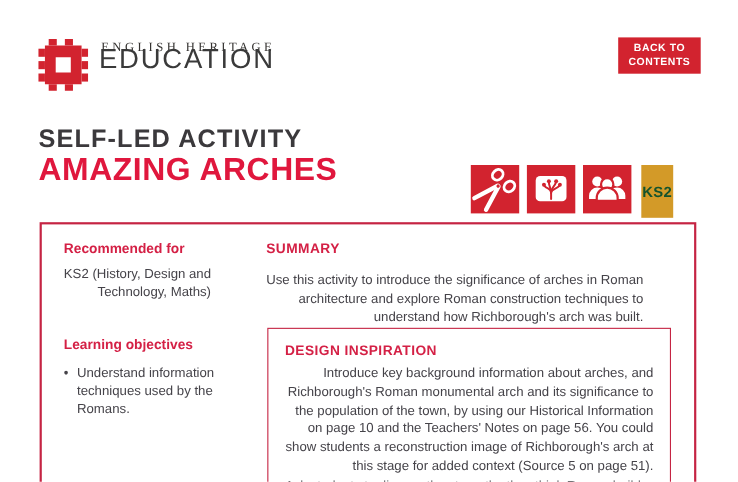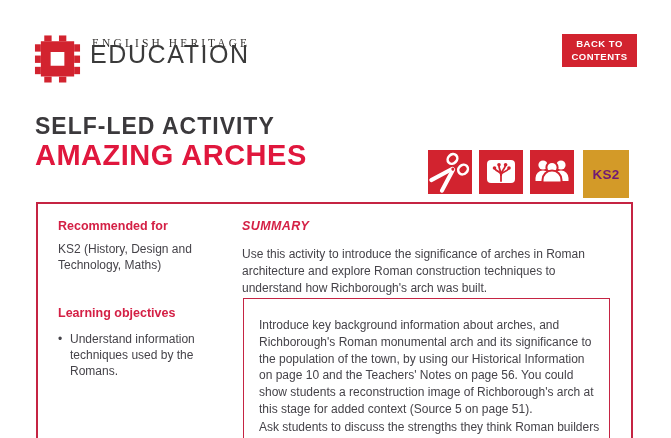--- a/index.html
+++ b/index.html
@@ -7,50 +7,50 @@
     --title_red:#e0173d; --gold:#d39a28; --text:#454349; --title_dark:#3b393c;
     --logo_text:#343230;
   }
   *{margin:0;padding:0;box-sizing:border-box;}
   html,body{width:671px;height:438px;}
   body{
     position:relative;width:671px;height:438px;overflow:hidden;background:#ffffff;
     font-family:"Liberation Sans",sans-serif;color:var(--text);
   }
   .abs{position:absolute;}
-  .pre{white-space:pre;}
+  .pre{white-space:pre;text-align:right;}
 
   
   .logo-icon{left:33px;top:31px;}
   .logo-line1{left:92px;top:37px;font-family:"Liberation Serif",serif;font-size:11.5px;
     letter-spacing:3.1px;color:var(--logo_text);}
   .logo-line2{left:90px;top:40px;font-size:25px;letter-spacing:1.6px;color:#3a3a3a;}
   .back-btn{left:562px;top:34px;width:75px;height:33px;background:var(--brand_red);
     color:#fff;font-size:9.5px;font-weight:bold;letter-spacing:0.5px;line-height:12.5px;
     display:flex;align-items:center;justify-content:center;text-align:center;cursor:pointer;}
 
   
   .kicker{left:35px;top:113px;font-size:23px;font-weight:bold;letter-spacing:1px;color:var(--title_dark);}
   .heading{left:35px;top:139px;font-size:29px;font-weight:bold;letter-spacing:0.5px;color:var(--title_red);}
 
   
   .sq{width:44px;height:44px;background:var(--brand_red);top:150px;}
   .sq svg{display:block;width:44px;height:44px;}
   .sq1{left:428px;} .sq2{left:479px;} .sq3{left:530px;}
-  .ks2{left:583px;top:150px;width:46px;height:48px;background:var(--gold);
-    display:flex;align-items:center;justify-content:center;color:#701a75;
+  .ks2{left:583px;top:150px;width:29px;height:48px;background:var(--gold);
+    display:flex;align-items:center;justify-content:center;color:#14532d;
     font-weight:bold;font-size:13.5px;letter-spacing:0.3px;}
 
   
   .outer-box{left:36px;top:202px;width:597px;height:250px;border:2px solid var(--border_red);}
   .inner-box{left:243px;top:298px;width:367px;height:215px;border:1.5px solid var(--border_red);
     padding:13px 15px 0 15px;}
 
   .red-h{font-size:12.5px;font-weight:bold;color:var(--heading_red);}
-  .caps-h{letter-spacing:0.4px;font-style:italic;}
+  .caps-h{letter-spacing:0.4px;}
   .body-txt{font-size:12px;color:var(--text);}
 
   .rec-h{left:58px;top:219px;}
   .rec-txt{left:58px;top:241px;line-height:16px;}
   .obj-h{left:58px;top:306px;}
   .obj-list{left:58px;top:331px;list-style:none;}
   .obj-list li{position:relative;padding-left:12px;line-height:16px;white-space:pre;}
   .obj-list li + li{margin-top:10px;}
   .obj-list li::before{content:"\2022";position:absolute;left:0;top:0;color:var(--text);}
 
@@ -146,20 +146,21 @@
 techniques used by the
 Romans.</li>
   </ul>
 
   <div class="abs red-h caps-h sum-h">SUMMARY</div>
   <div class="abs body-txt pre sum-txt">Use this activity to introduce the significance of arches in Roman
 architecture and explore Roman construction techniques to
 understand how Richborough's arch was built.</div>
 
   <div class="abs inner-box">
+    <div class="di-h">DESIGN INSPIRATION</div>
     <div class="body-txt pre di-p1">Introduce key background information about arches, and
 Richborough's Roman monumental arch and its significance to
 the population of the town, by using our Historical Information
 on page 10 and the Teachers' Notes on page 56. You could
 show students a reconstruction image of Richborough's arch at
 this stage for added context (Source 5 on page 51).</div>
     <div class="body-txt pre di-p2">Ask students to discuss the strengths they think Roman builders</div>
   </div>
 
 </div>

